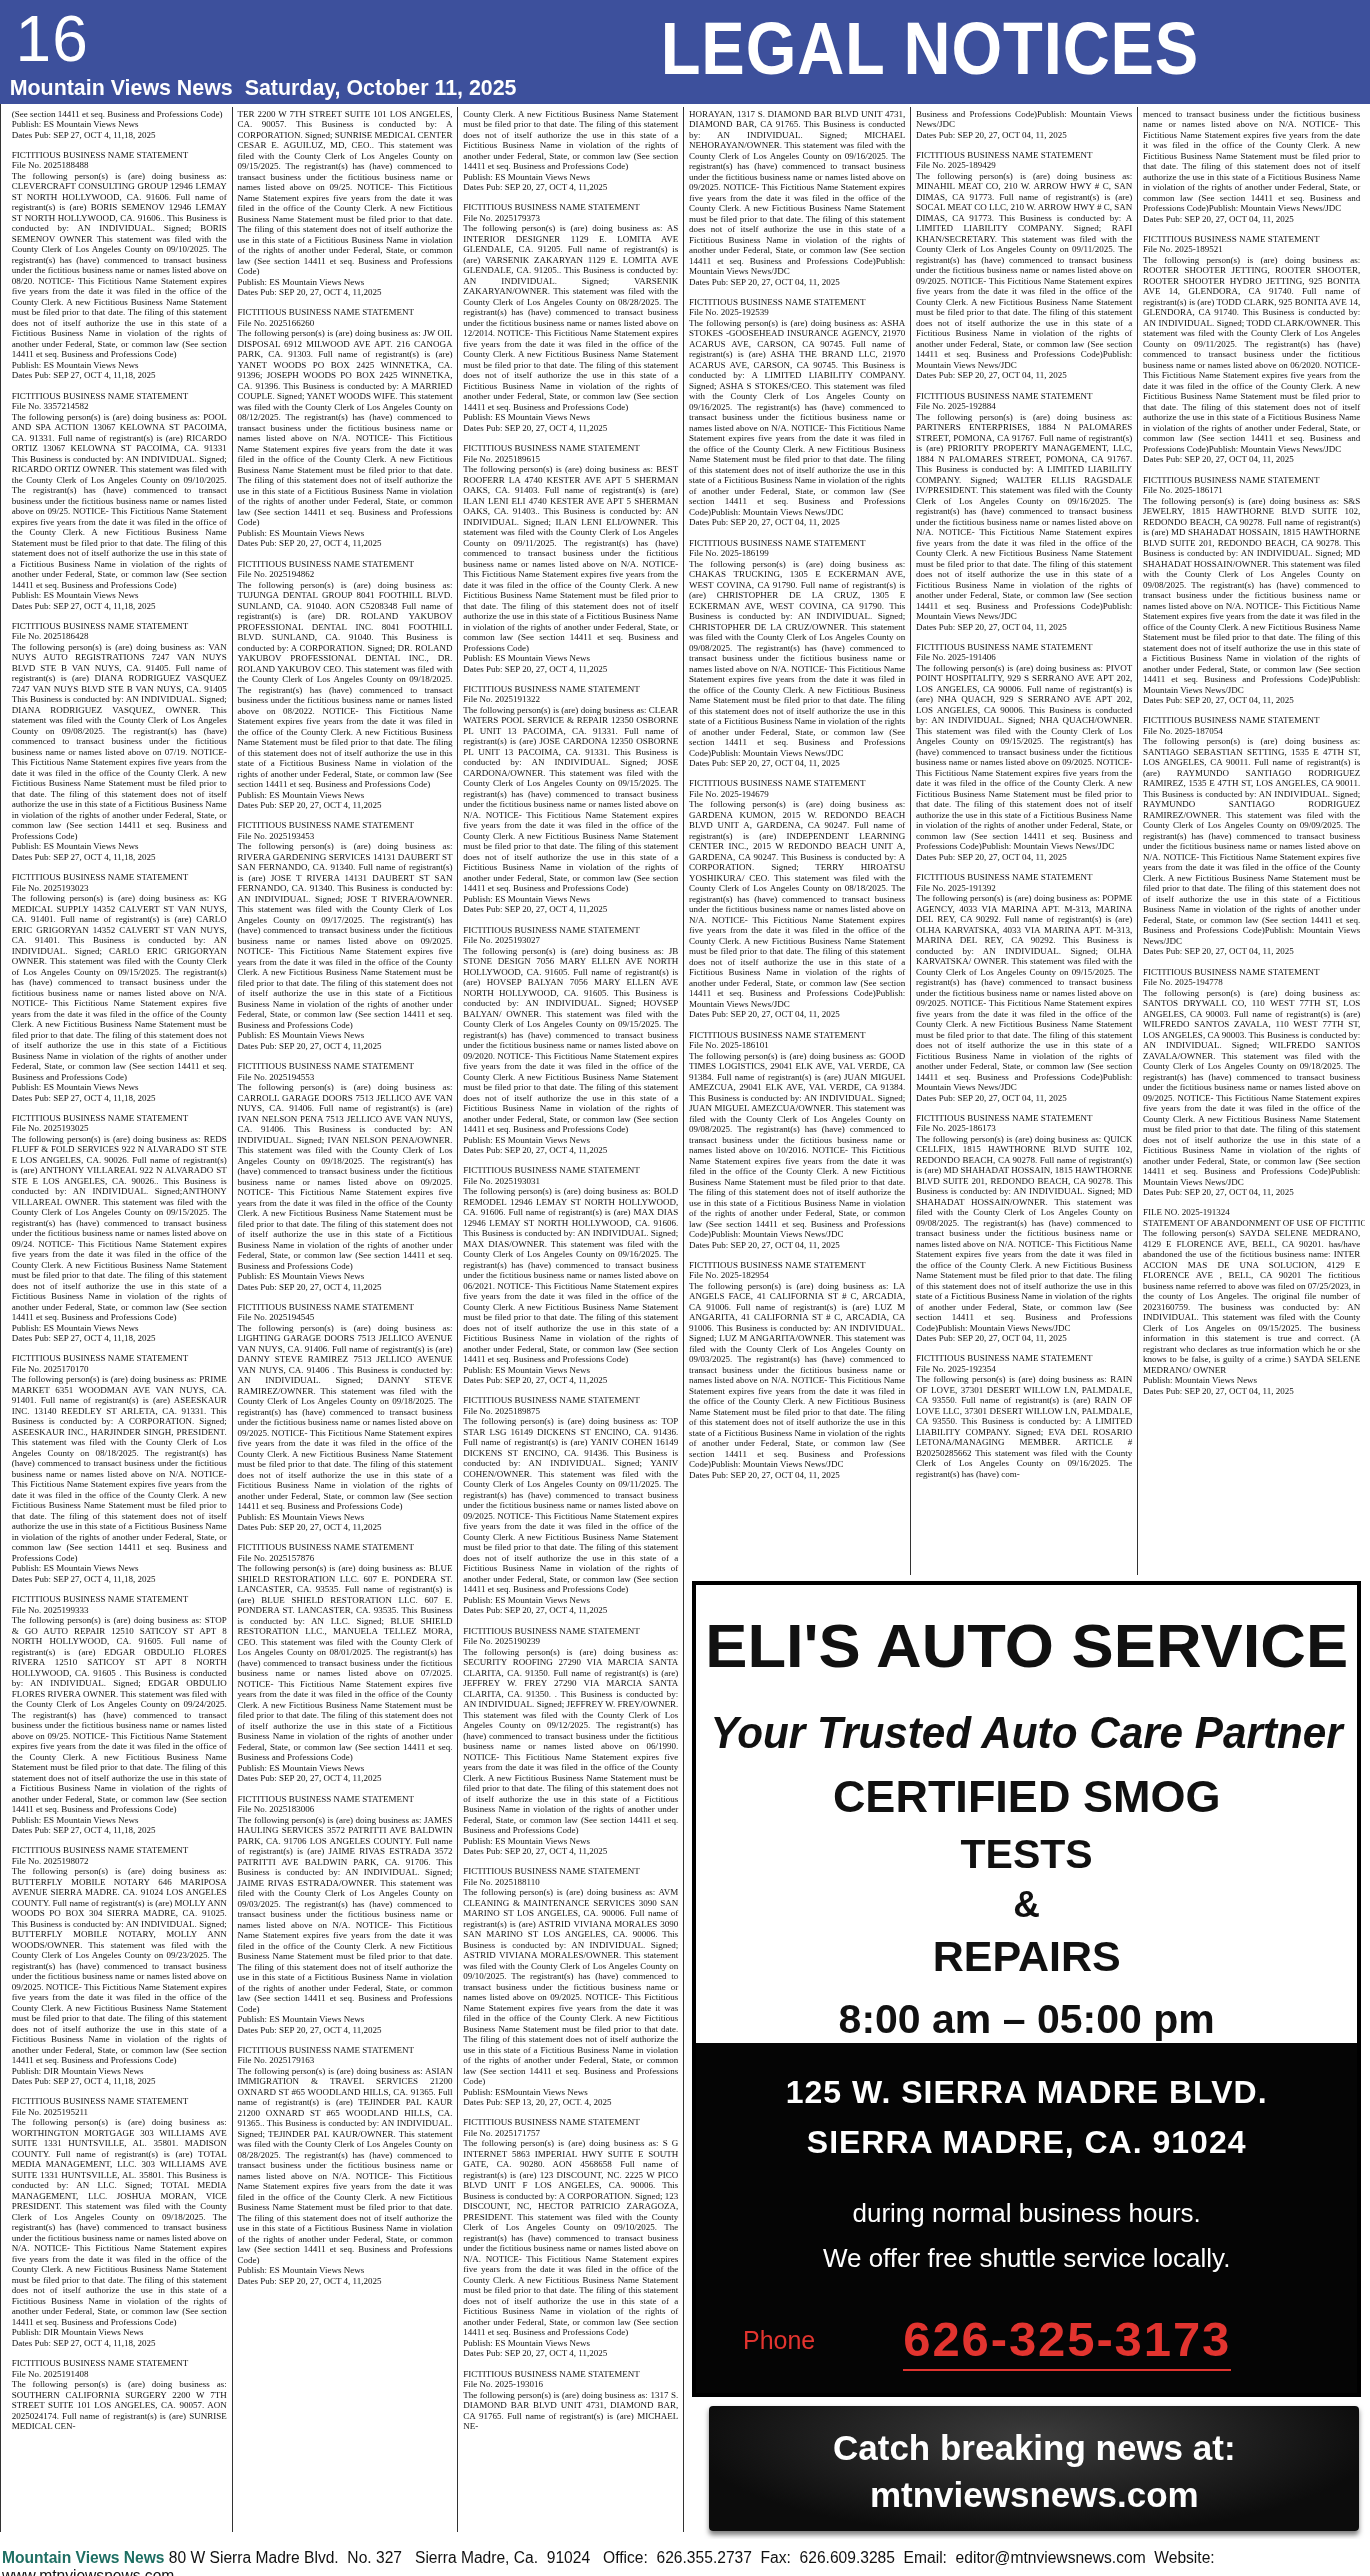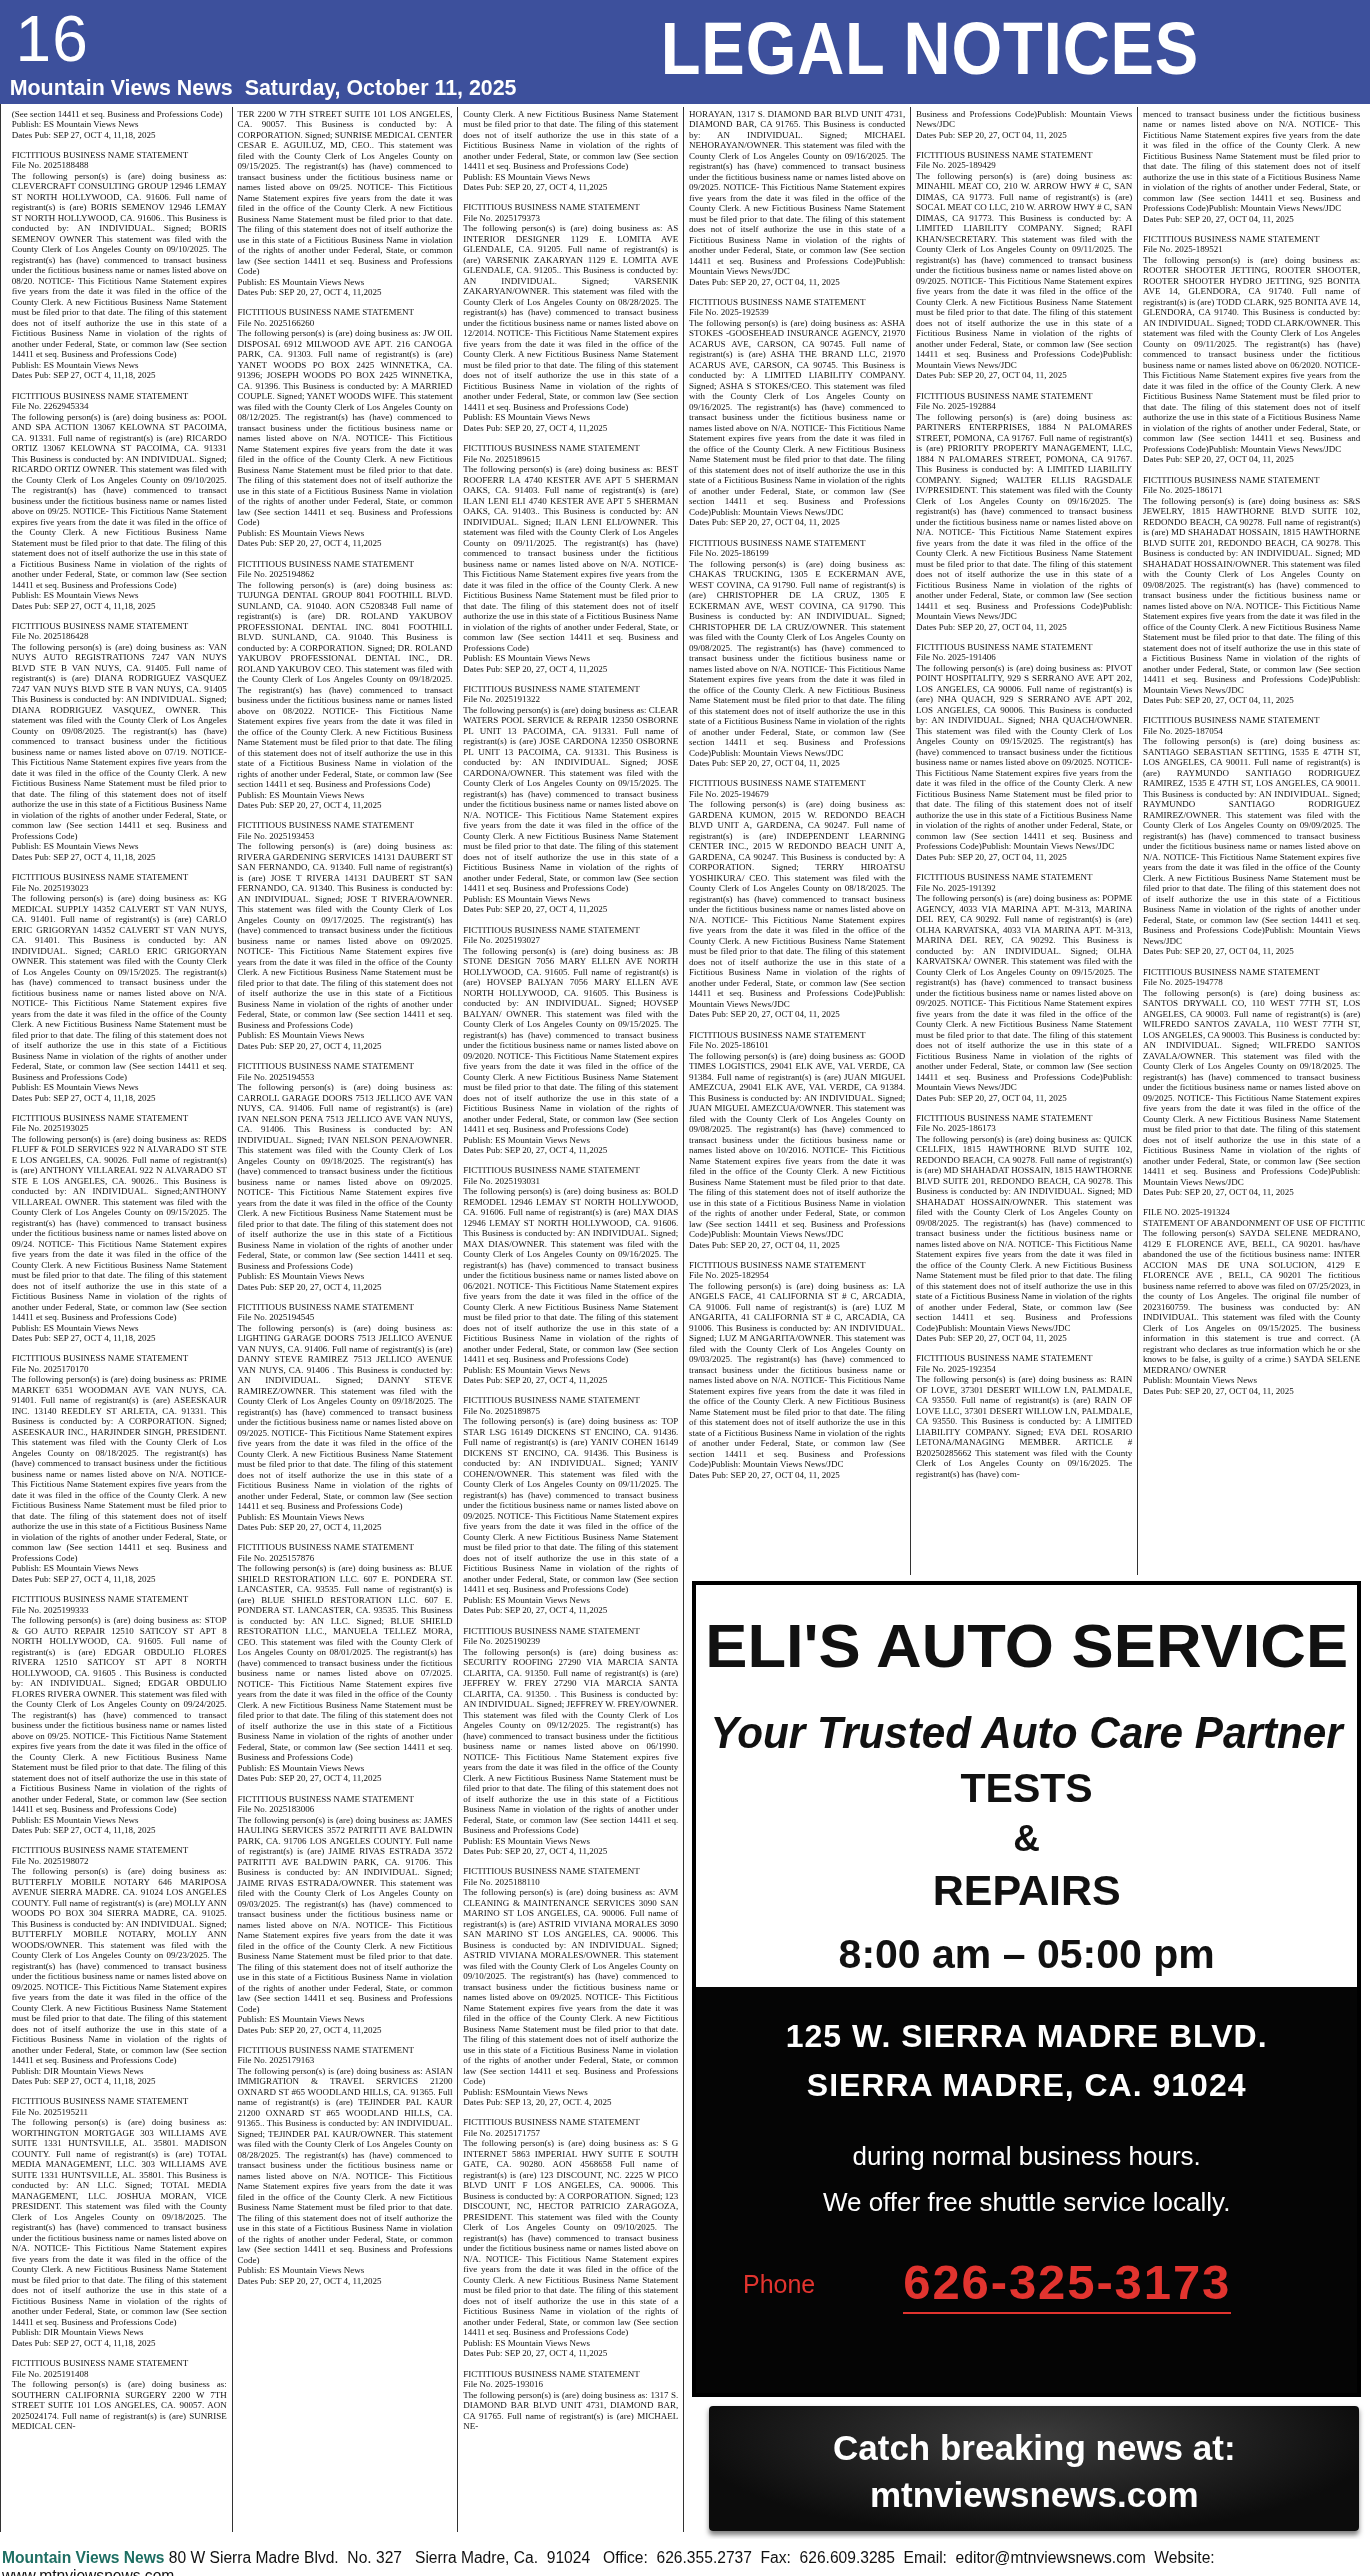--- a/index.html
+++ b/index.html
@@ -77,21 +77,21 @@
         </div>
         <div class="notice">
           <div class="nh">FICTITIOUS BUSINESS NAME STATEMENT</div>
           <div class="nh">File No. 2025188488</div>
           <div class="nb">The following person(s) is (are) doing business as: CLEVERCRAFT CONSULTING GROUP 12946 LEMAY ST  NORTH HOLLYWOOD, CA. 91606.  Full name of registrant(s) is (are) BORIS SEMENOV  12946 LEMAY ST  NORTH HOLLYWOOD, CA. 91606.. This Business is conducted by: AN INDIVIDUAL. Signed; BORIS SEMENOV OWNER This statement was filed with the County Clerk of Los Angeles County on 09/10/2025. The registrant(s) has (have) commenced to transact business under the fictitious business name or names listed above on 08/20. NOTICE- This Fictitious Name Statement expires five years from the date it was filed in the office of the County Clerk. A new Fictitious Business Name Statement must be filed prior to that date. The filing of this statement does not of itself authorize the use in this state of a Fictitious Business Name in violation of the rights of another under Federal, State, or common law (See section 14411 et seq. Business and Professions Code)</div>
           <div class="pl">Publish: ES Mountain Views News</div>
           <div class="pl">Dates Pub: SEP 27, OCT 4, 11,18, 2025</div>
         </div>
         <div class="notice">
           <div class="nh">FICTITIOUS BUSINESS NAME STATEMENT</div>
-          <div class="nh">File No. 2262945334</div>
+          <div class="nh">File No. 3357214582</div>
           <div class="nb">The following person(s) is (are) doing business as: POOL AND SPA ACTION  13067 KELOWNA ST PACOIMA, CA.  91331. Full name of registrant(s) is (are) RICARDO ORTIZ   13067 KELOWNA ST PACOIMA, CA.  91331 This Business is conducted by: AN INDIVIDUAL. Signed; RICARDO ORTIZ OWNER. This statement was filed with the County Clerk of Los Angeles County on 09/10/2025. The registrant(s) has (have) commenced to transact business under the fictitious business name or names listed above on 09/25. NOTICE- This Fictitious Name Statement expires five years from the date it was filed in the office of the County Clerk. A new Fictitious Business Name Statement must be filed prior to that date. The filing of this statement does not of itself authorize the use in this state of a Fictitious Business Name in violation of the rights of another under Federal, State, or common law (See section 14411 et seq. Business and Professions Code)</div>
           <div class="pl">Publish: ES Mountain Views News</div>
           <div class="pl">Dates Pub: SEP 27, OCT 4, 11,18, 2025</div>
         </div>
         <div class="notice">
           <div class="nh">FICTITIOUS BUSINESS NAME STATEMENT</div>
           <div class="nh">File No. 2025186428</div>
           <div class="nb">The following person(s) is (are) doing business as: VAN NUYS AUTO REGISTRATIONS  7247 VAN NUYS BLVD STE B   VAN NUYS, CA. 91405.  Full name of registrant(s) is (are) DIANA RODRIGUEZ VASQUEZ   7247 VAN NUYS BLVD STE B VAN NUYS, CA. 91405  This Business is conducted by: AN INDIVIDUAL.  Signed; DIANA RODRIGUEZ VASQUEZ, OWNER. This statement was filed with the County Clerk of Los Angeles County on 09/08/2025. The registrant(s) has (have) commenced to transact business under the fictitious business name or names listed above on 07/19. NOTICE- This Fictitious Name Statement expires five years from the date it was filed in the office of the County Clerk. A new Fictitious Business Name Statement must be filed prior to that date. The filing of this statement does not of itself authorize the use in this state of a Fictitious Business Name in violation of the rights of another under Federal, State, or common law (See section 14411 et seq. Business and Professions Code)</div>
           <div class="pl">Publish: ES Mountain Views News</div>
           <div class="pl">Dates Pub: SEP 27, OCT 4, 11,18, 2025</div>
@@ -398,20 +398,21 @@
               <div class="pl">Publish: Mountain Views News</div>
               <div class="pl">Dates Pub: SEP 20, 27, OCT 04, 11, 2025</div>
             </div>
           </div>
       </div>
 
       <div class="ad">
         <div class="ad-top">
           <div class="ad-title">ELI'S AUTO SERVICE</div>
           <div class="ad-sub">Your Trusted Auto Care Partner</div>
+          <div class="ad-smog">CERTIFIED SMOG</div>
           <div class="ad-tests">TESTS</div>
           <div class="ad-amp">&amp;</div>
           <div class="ad-repairs">REPAIRS</div>
           <div class="ad-hours">8:00 am – 05:00 pm</div>
         </div>
         <div class="ad-black">
           <div class="ad-addr">
             <div>125 W.  SIERRA MADRE BLVD.</div>
             <div>SIERRA MADRE, CA. 91024</div>
           </div>

